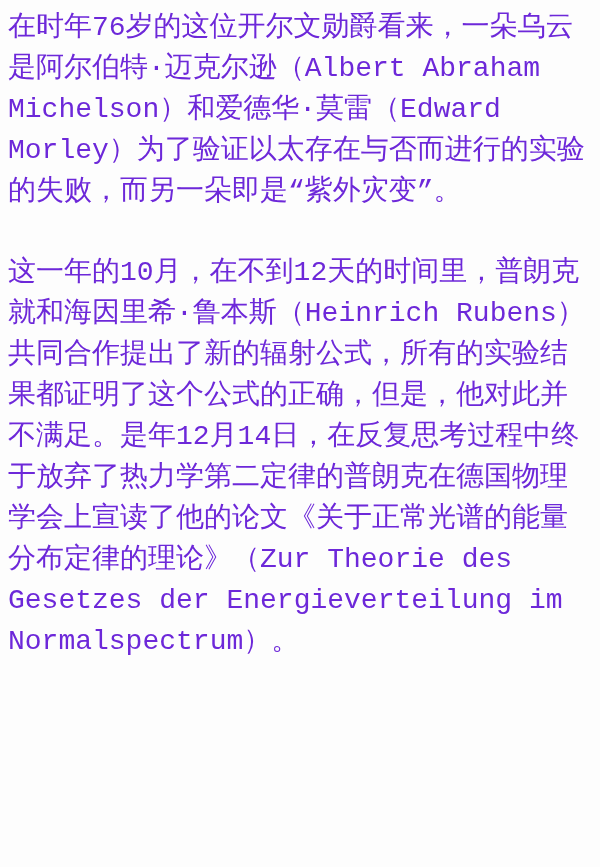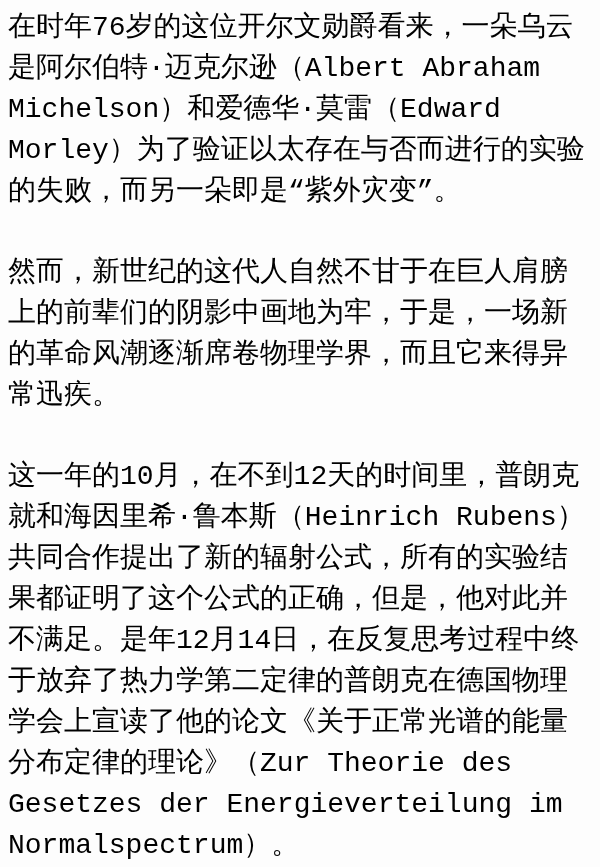--- a/index.html
+++ b/index.html
@@ -7,35 +7,34 @@
     padding: 0;
     background: #ffffff;
   }
   .reader-page {
     position: relative;
     width: 600px;
     height: 867px;
     box-sizing: border-box;
     padding: 7px 14px 8px 8px;
     background: #fdfdfd;
-    color: #000000;
+    color: #6d28d9;
     font-family: "Liberation Mono", "DejaVu Sans Mono", monospace;
     font-size: 28px;
     line-height: 41px;
     text-align: left;
     overflow: hidden;
     word-break: break-word;
   }
   .para {
     margin: 0 0 40px 0;
   }
   .para:last-child {
     margin-bottom: 8px;
   }
 </style>
 </head>
 <body>
 
 <div class="reader-page">
   <p class="para">在时年76岁的这位开尔文勋爵看来，一朵乌云是阿尔伯特·迈克尔逊（Albert Abraham Michelson）和爱德华·莫雷（Edward Morley）为了验证以太存在与否而进行的实验的失败，而另一朵即是“紫外灾变”。</p>
-  <p class="para">然而，新世纪的这代人自然不甘于在巨人肩膀上的前辈们的阴影中画地为牢，于是，一场新的革命风潮逐渐席卷物理学界，而且它来得异常迅疾。</p>
   <p class="para">这一年的10月，在不到12天的时间里，普朗克就和海因里希·鲁本斯（Heinrich Rubens）共同合作提出了新的辐射公式，所有的实验结果都证明了这个公式的正确，但是，他对此并不满足。是年12月14日，在反复思考过程中终于放弃了热力学第二定律的普朗克在德国物理学会上宣读了他的论文《关于正常光谱的能量分布定律的理论》（Zur Theorie des Gesetzes der Energieverteilung im Normalspectrum）。</p>
 </div>
 
 </body></html>

